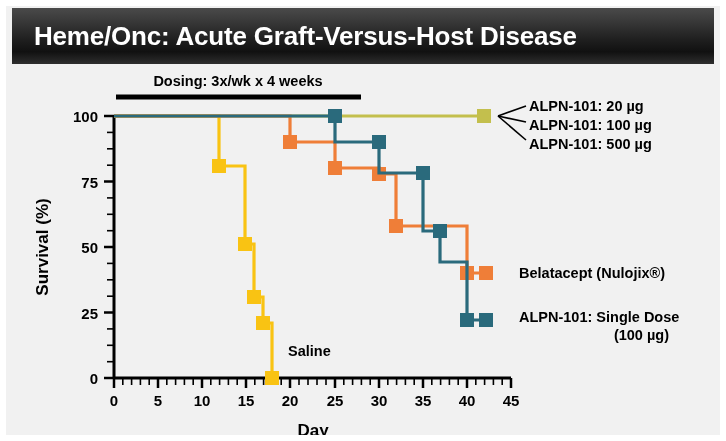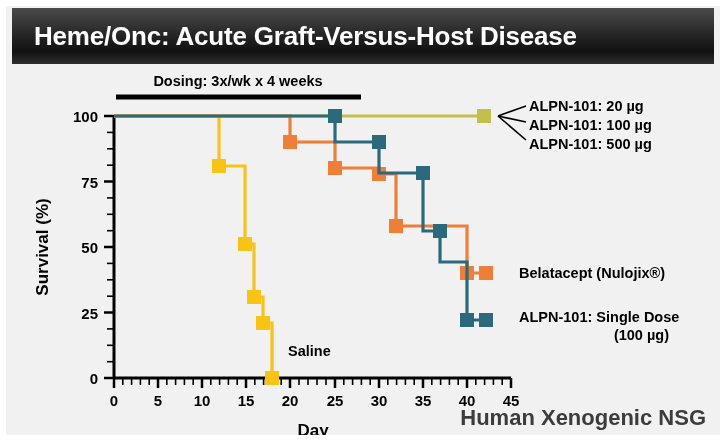--- a/index.html
+++ b/index.html
@@ -266,15 +266,14 @@
 
       <g>
         <text class="anno-text" x="513" y="214">Belatacept (Nulojix®)</text>
         <text class="anno-text" x="513" y="258">ALPN-101: Single Dose</text>
         <text class="anno-text" x="663" y="276" text-anchor="end">(100 µg)</text>
       </g>
 
     </svg>
   </div>
 
-  <div id="footer-note">Human Xenogenic NSG</div>
 
 </div>
 
 </body></html>

